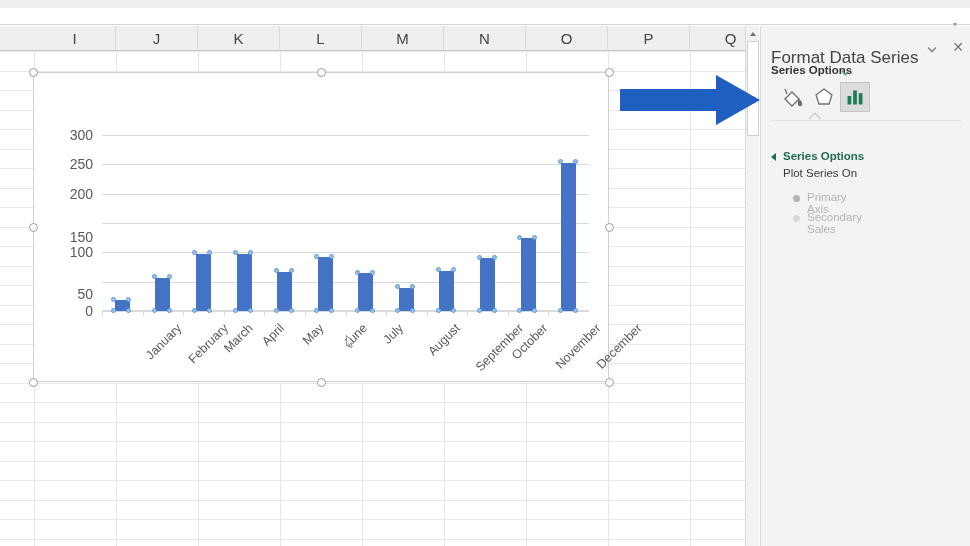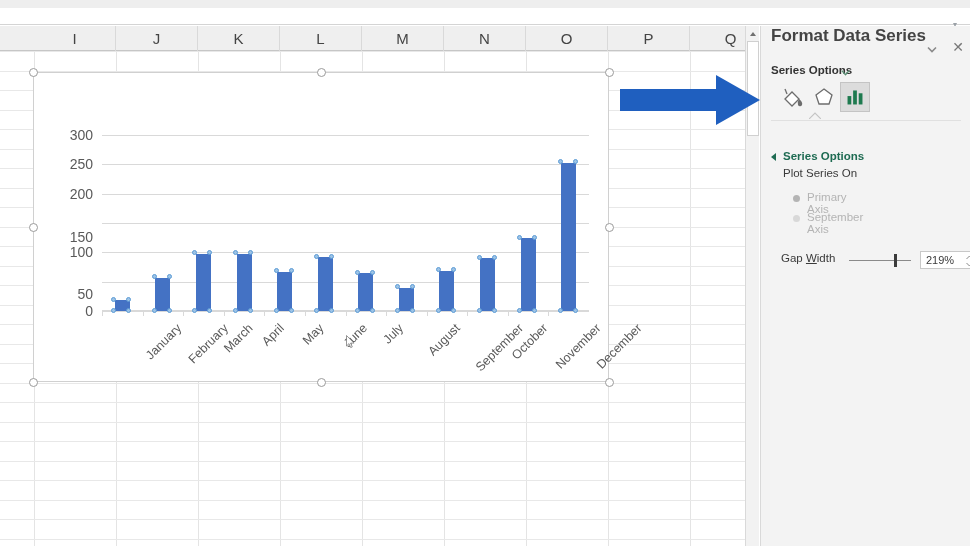--- a/index.html
+++ b/index.html
@@ -56,21 +56,21 @@
            transform-origin: right top; transform: rotate(-45deg); text-align:right; }
 
   .cursor-arrow { position:absolute; left:312px; top:262px; width:9px; height:14px; z-index:7; }
 
   
   .anno-arrow { position:absolute; left:620px; top:75px; width:140px; height:50px; z-index:8; }
 
   
   .pane { position:absolute; left:760px; top:26px; width:210px; height:520px;
           background:#f3f3f3; border-left:1px solid #d9d9d9; }
-  .pane-title { position:absolute; left:10px; top:0; font-size:17px; color:#444; font-weight:700; }
+  .pane-title { position:absolute; left:10px; top:22px; font-size:17px; color:#444; font-weight:400; }
   .pane-caret { position:absolute; left:164px; top:16px; width:14px; height:14px; cursor:pointer; }
   .pane-close { position:absolute; left:190px; top:14px; width:14px; height:14px; font-size:14px;
                 color:#777; line-height:14px; text-align:center; cursor:pointer; }
 
   .series-opt-row { position:absolute; left:10px; top:38px; font-size:11.5px; font-weight:bold; color:#333; }
   .so-caret { position:absolute; left:78px; top:40px; }
 
   .icon-row { position:absolute; left:8px; top:56px; width:190px; height:32px; }
   .icon-btn { position:absolute; top:0; width:30px; height:30px; cursor:pointer; }
   .icon-btn.sel { background:#dcdcdc; border:1px solid #c4c4c4; }
@@ -323,31 +323,17 @@
   <div class="sec-head">Series Options</div>
 
   <div class="plot-on">Plot Series On</div>
 
   <div class="radio-row" style="top:165px;">
     <div class="radio-dot" style="background:#b4b4b4;"></div>
     <div class="radio-label">Primary Axis</div>
   </div>
   <div class="radio-row" style="top:185px;">
     <div class="radio-dot" style="background:#d8d8d8;"></div>
-    <div class="radio-label">September Axis</div>
-  </div>
-
-
-  <div class="ctrl-row" style="top:225px;">
-    <div class="ctrl-label">
-      <span>Gap </span><u>W</u><span>idth</span>
-    </div>
-    <div class="slider-track" style="left:68px; width:62px;"></div>
-    <div class="slider-knob" id="knob1" style="left: 113.26px;"></div>
-    <div class="spin-box" style="left:139px; top:0;">
-      <div class="spin-val">219%</div>
-      <svg class="spin-arrows" viewBox="0 0 9 16">
-        <path d="M1.5 6 L4.5 3 L7.5 6" fill="none" stroke="#8a8a8a" stroke-width="1"></path>
-        <path d="M1.5 10 L4.5 13 L7.5 10" fill="none" stroke="#8a8a8a" stroke-width="1"></path>
-      </svg>
-    </div>
-  </div>
+    <div class="radio-label">Secondary Sales</div>
+  </div>
+
+
 </div>
 
 </body></html>

